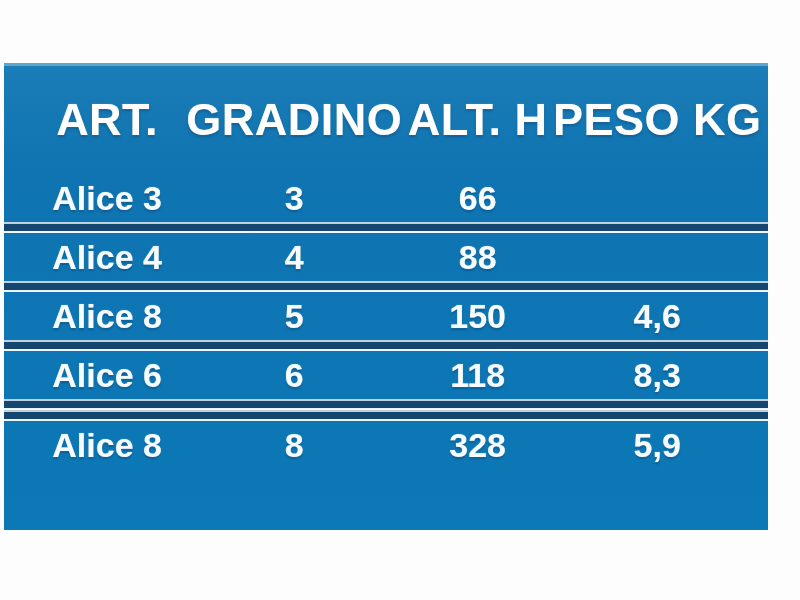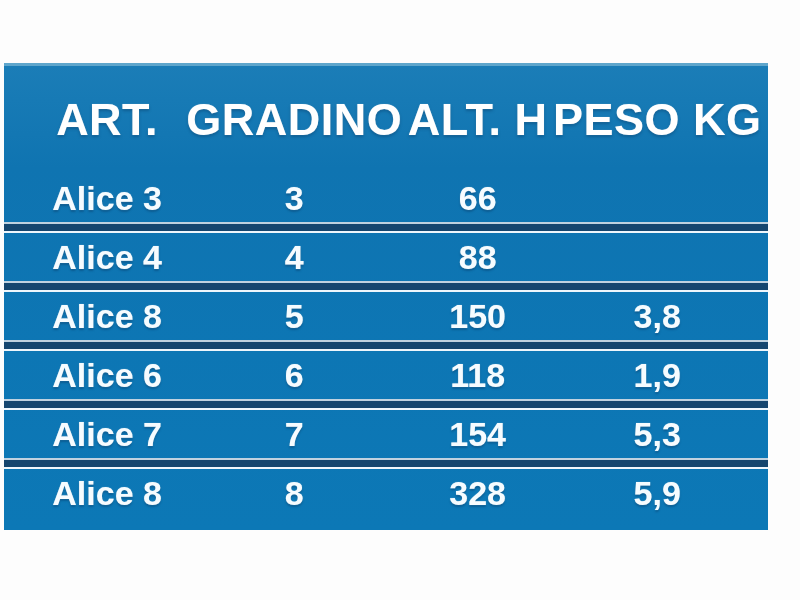--- a/index.html
+++ b/index.html
@@ -101,39 +101,32 @@
           <div class="data-cell">Alice 4</div>
           <div class="data-cell">4</div>
           <div class="data-cell">88</div>
           <div class="spacer-cell"></div>
         </div>
         <div class="row-separator"></div>
         <div class="data-row">
           <div class="data-cell">Alice 8</div>
           <div class="data-cell">5</div>
           <div class="data-cell">150</div>
-          <div class="data-cell">3,8</div>
+          <div class="data-cell">4,6</div>
           <div class="spacer-cell"></div>
         </div>
         <div class="row-separator"></div>
         <div class="data-row">
           <div class="data-cell">Alice 6</div>
           <div class="data-cell">6</div>
           <div class="data-cell">118</div>
-          <div class="data-cell">1,9</div>
+          <div class="data-cell">8,3</div>
           <div class="spacer-cell"></div>
         </div>
         <div class="row-separator"></div>
-        <div class="data-row">
-          <div class="data-cell">Alice 7</div>
-          <div class="data-cell">7</div>
-          <div class="data-cell">154</div>
-          <div class="data-cell">5,3</div>
-          <div class="spacer-cell"></div>
-        </div>
         <div class="row-separator"></div>
         <div class="data-row">
           <div class="data-cell">Alice 8</div>
           <div class="data-cell">8</div>
           <div class="data-cell">328</div>
           <div class="data-cell">5,9</div>
           <div class="spacer-cell"></div>
         </div>
       </div>
 

